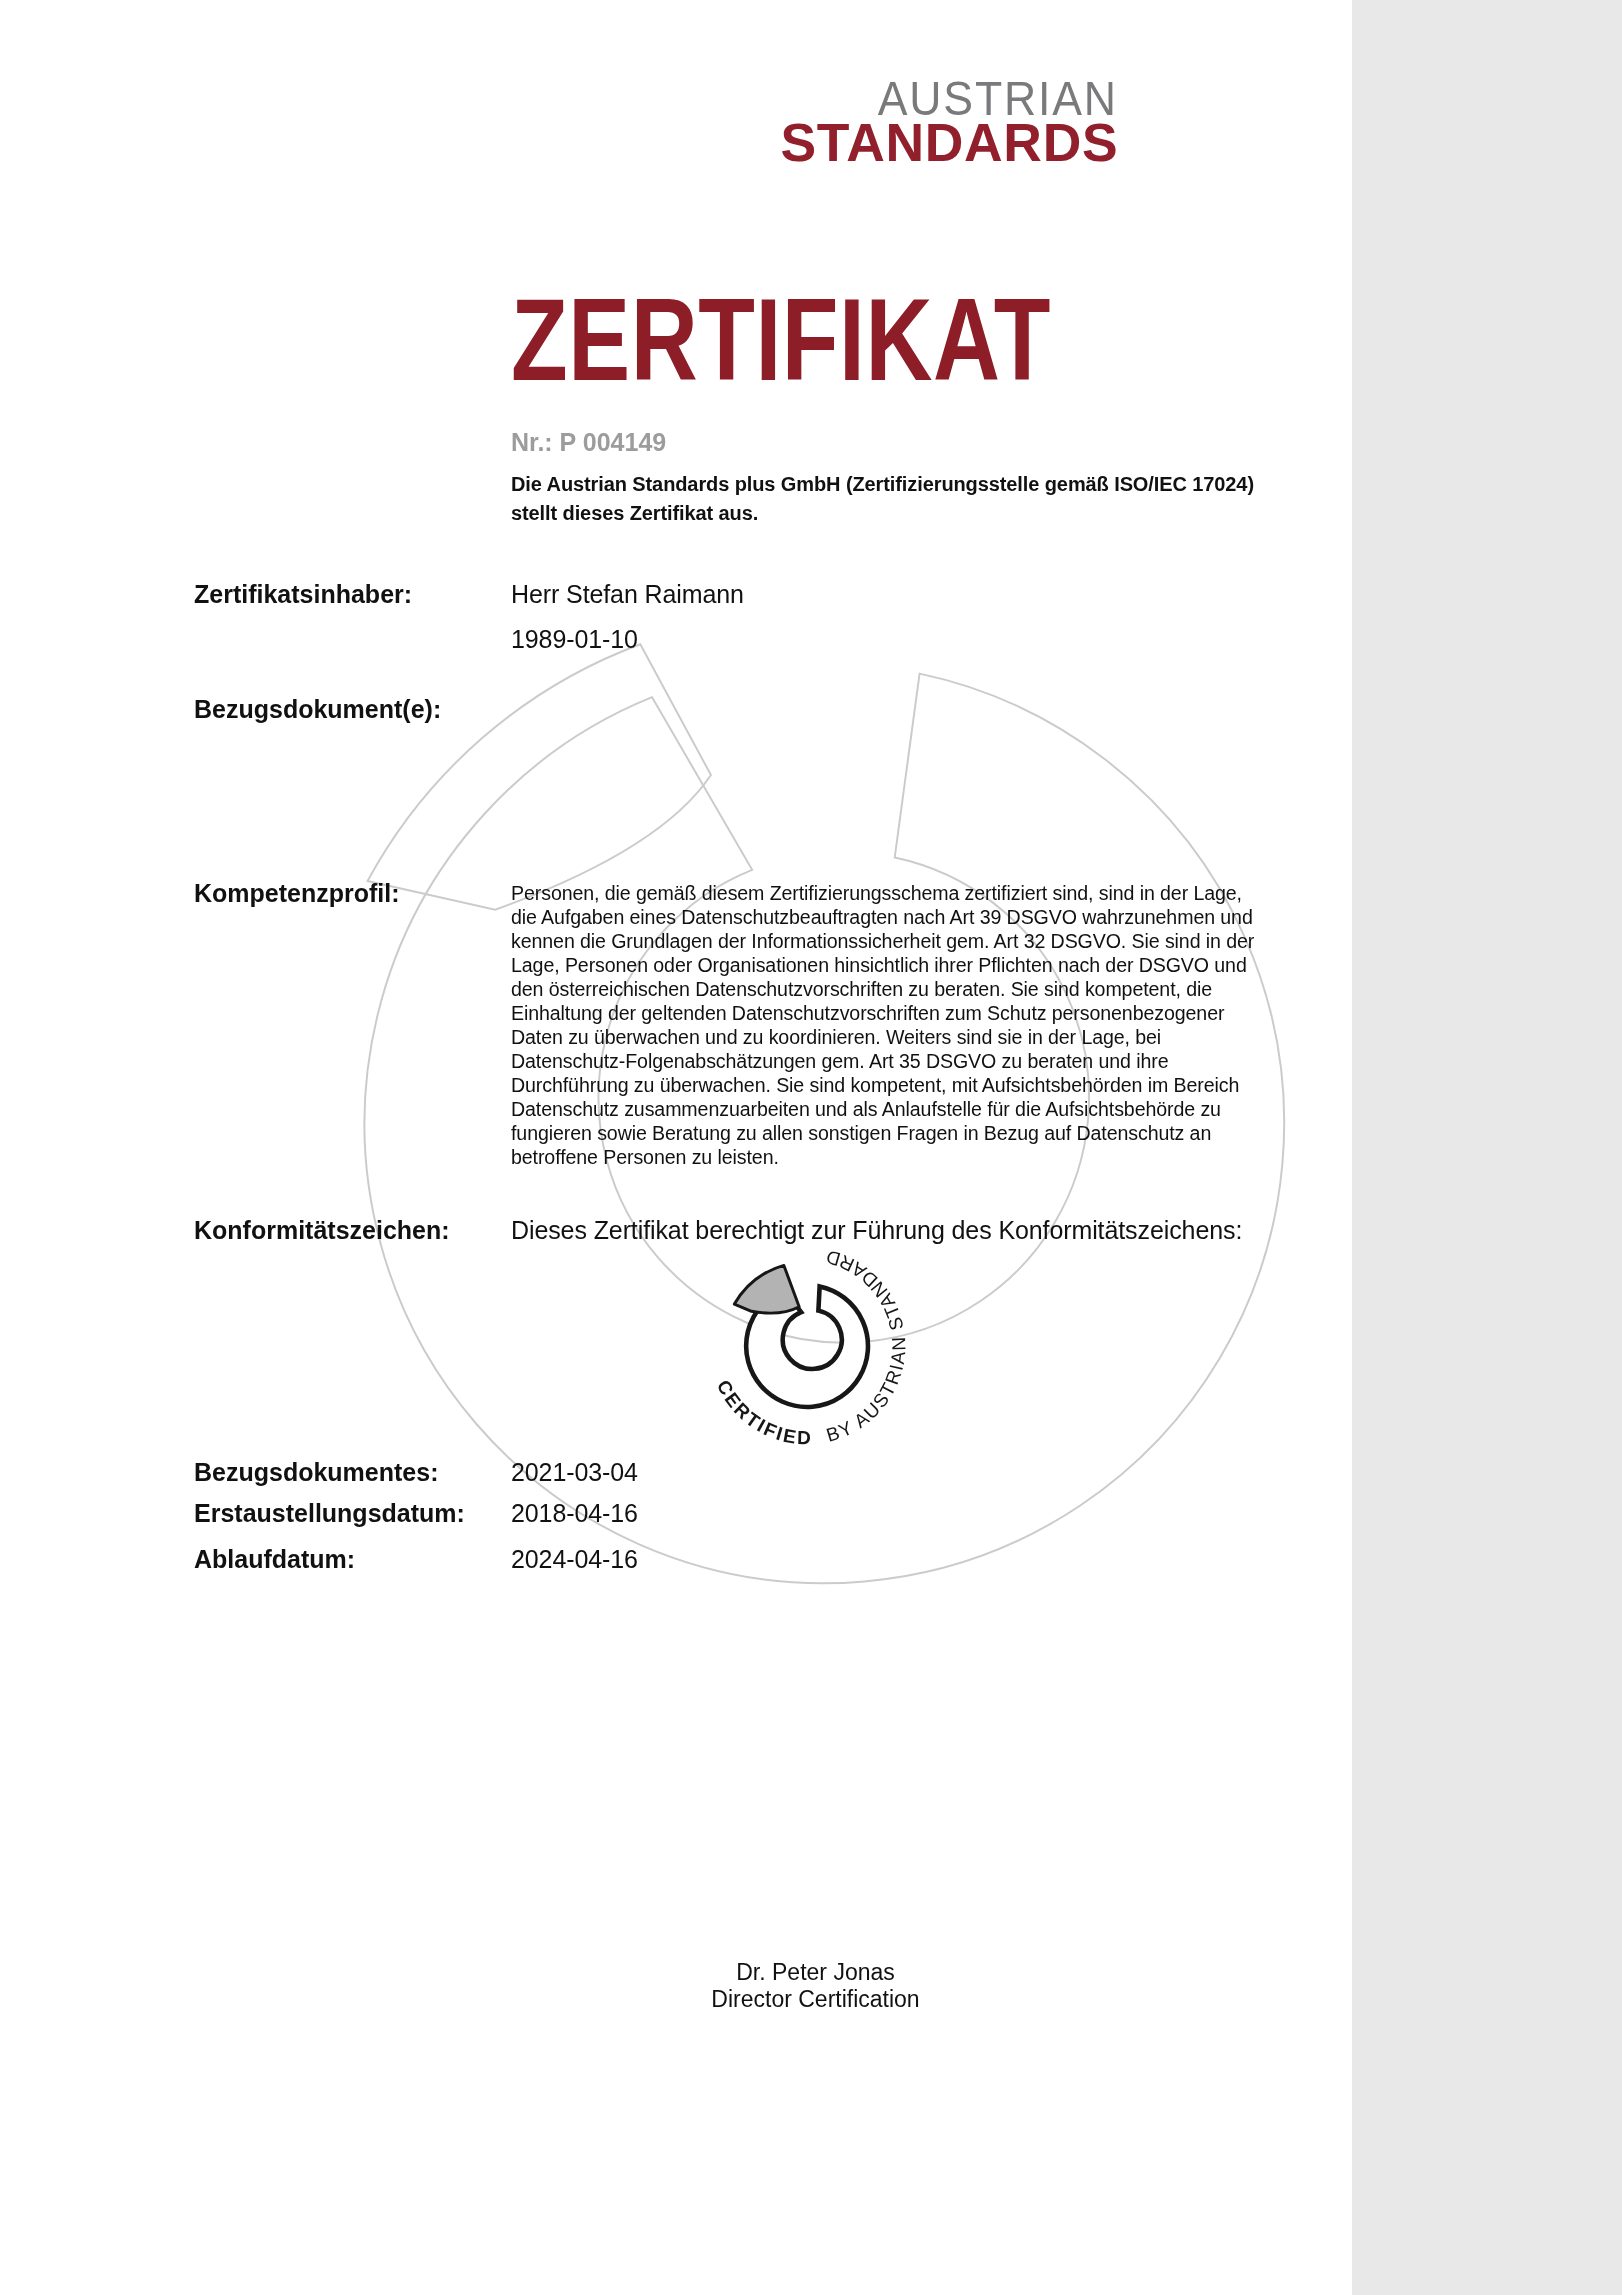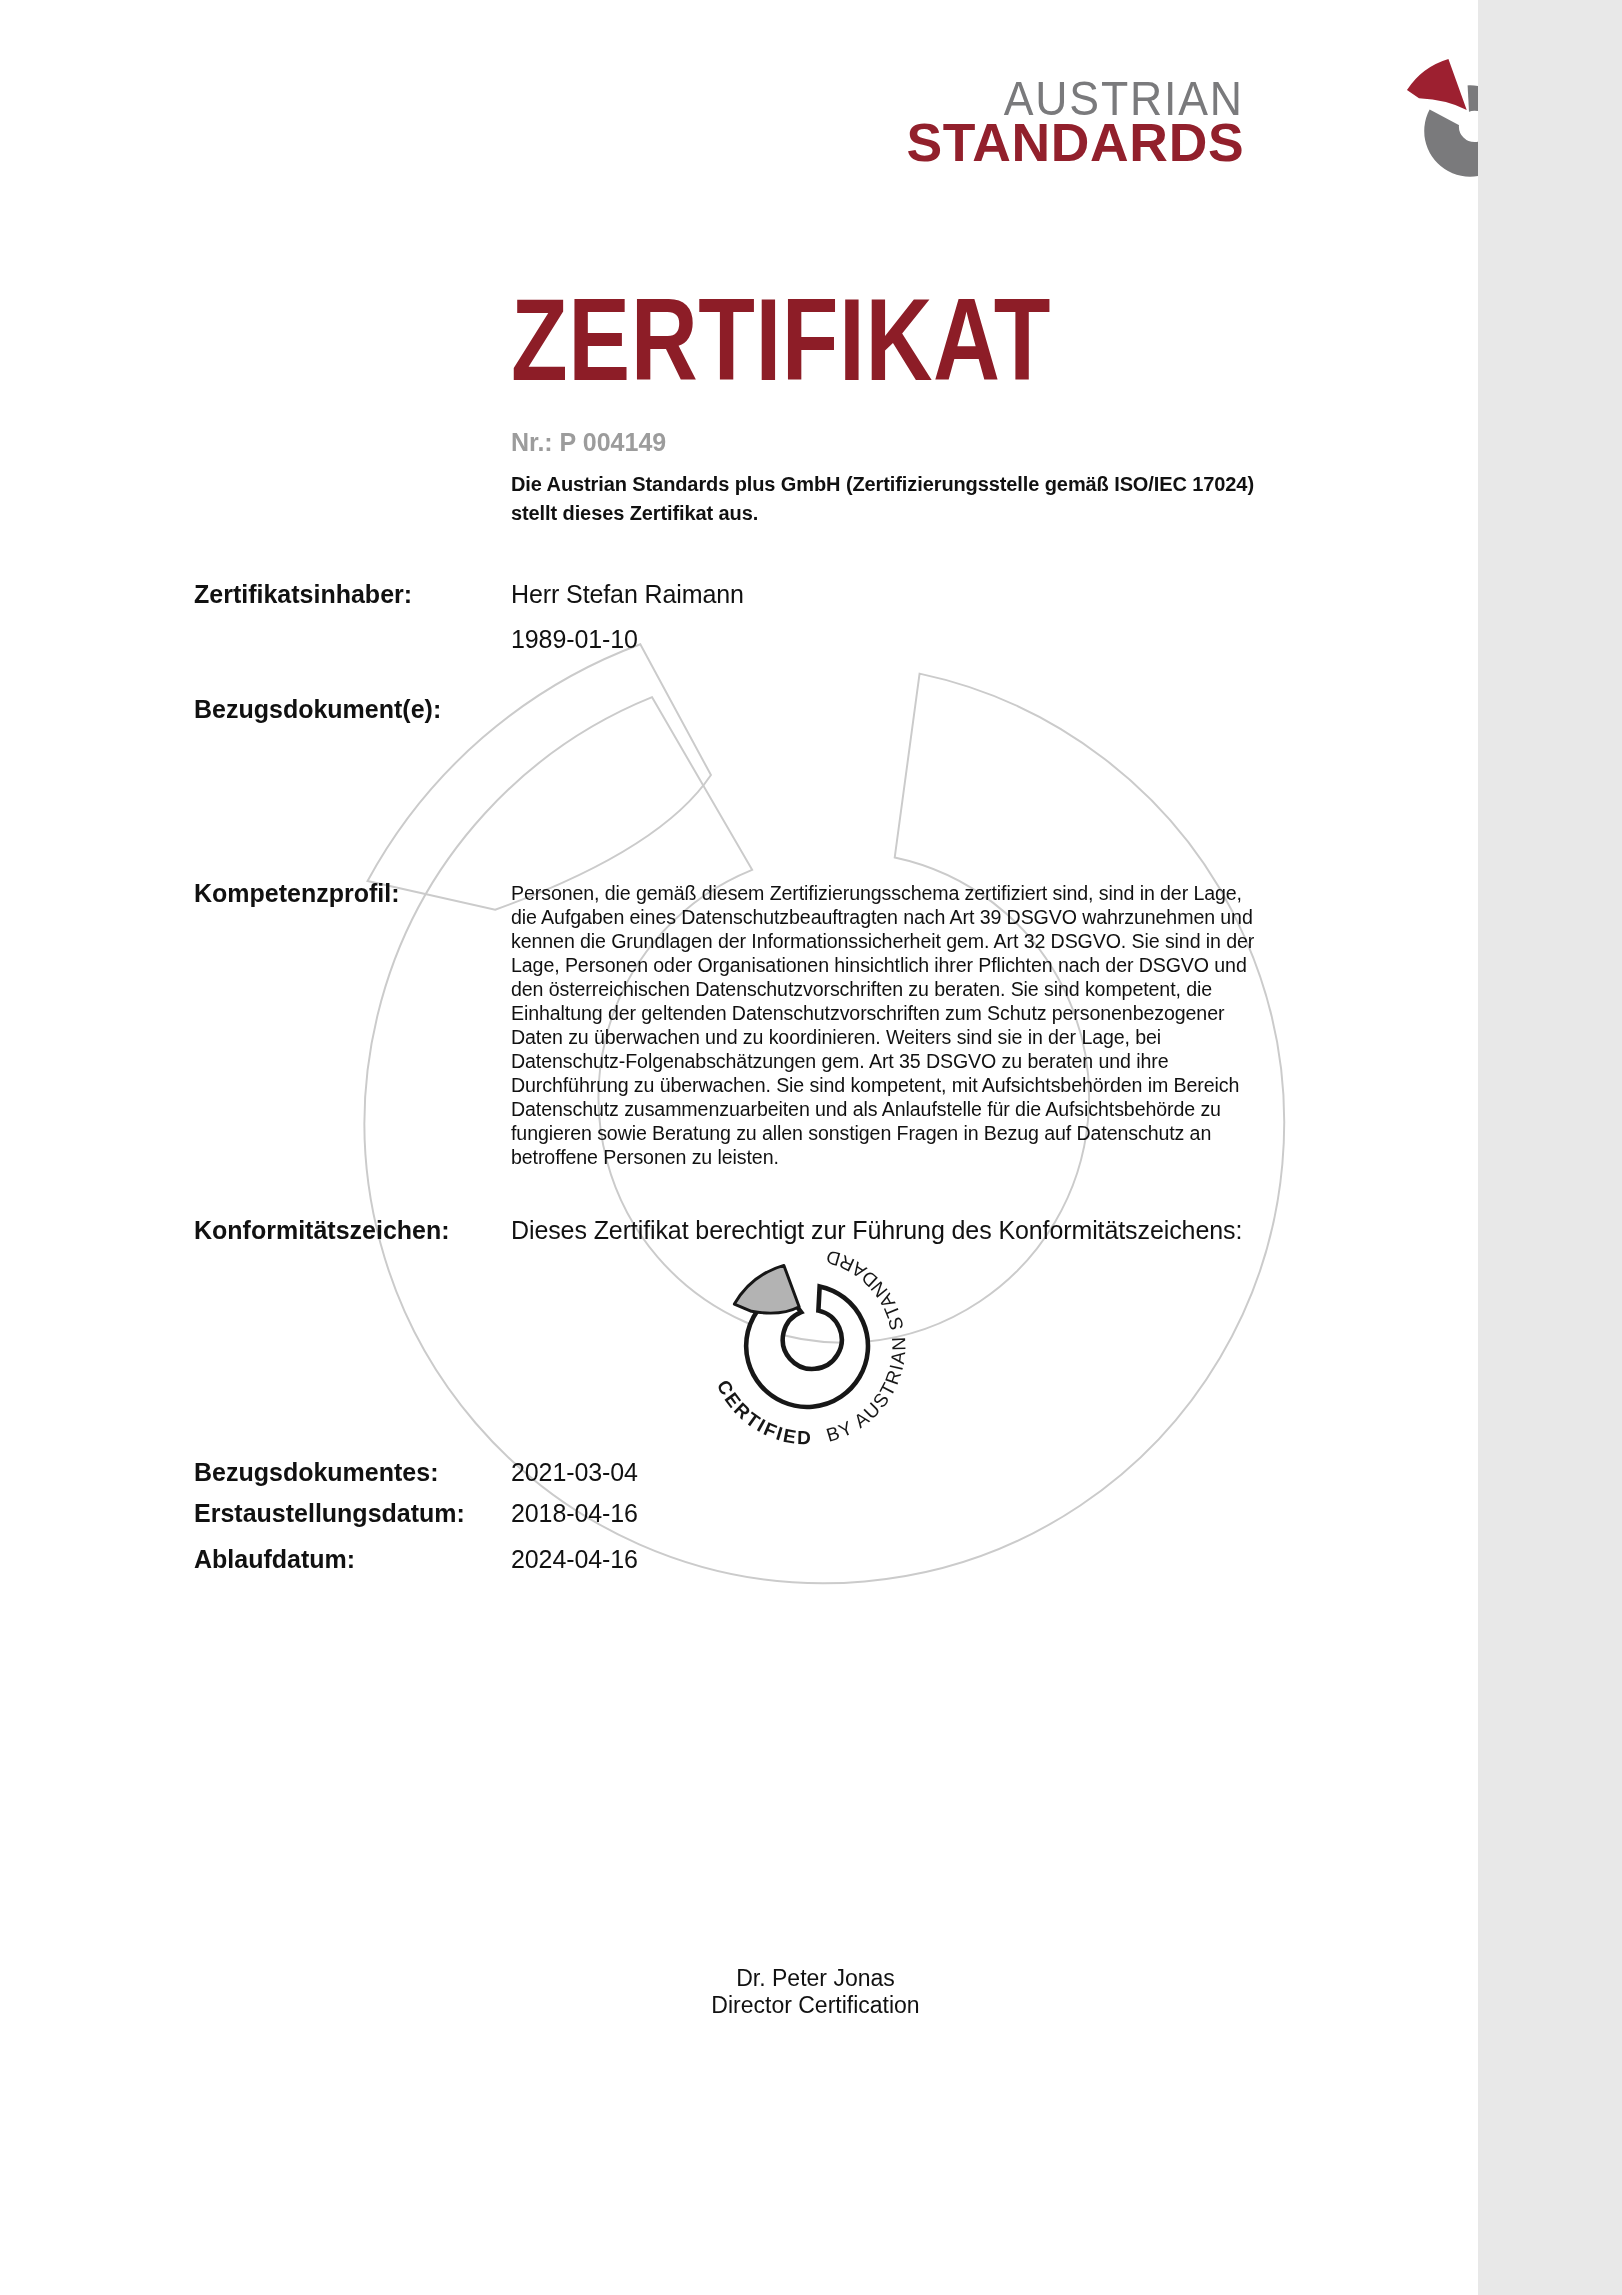--- a/index.html
+++ b/index.html
@@ -1,18 +1,18 @@
 <!DOCTYPE html>
 <html style="font-size:10.5px"><head>
 <meta charset="utf-8">
 <style>
   html,body{margin:0;padding:0;background:#e8e8e8;}
   .page{
     position:relative;
-    width:1478px;height:2295px;
+    width:1352px;height:2295px;
     background:#ffffff;
     overflow:hidden;
     font-family:"Liberation Sans","DejaVu Sans",sans-serif;
     color:#1a1a1a;
     -webkit-font-smoothing:antialiased;
   }
   .wm{position:absolute;left:0;top:0;}
   
   .brand-text{position:absolute;right:234px;top:0;text-align:right;}
   .brand-austrian{
@@ -58,21 +58,21 @@
   }
   .competence{
     position:absolute;left:511px;top:881px;
     font-size:19.6px;line-height:24px;letter-spacing:-0.1px;
     white-space:pre-line;color:#111;
   }
   .refblock{line-height:31px;}
   .refblock em{font-style:italic;}
   .sig{
     position:absolute;left:619px;width:393px;text-align:center;
-    font-size:23px;color:#111;white-space:nowrap;margin-top:6px;
+    font-size:23px;color:#111;white-space:nowrap;
   }
   .footer{
     position:absolute;left:194px;top:2140px;
     font-size:19.6px;line-height:23.6px;color:#a0a0a0;
     white-space:pre-line;letter-spacing:-0.1px;
   }
   .mark-svg{position:absolute;left:676px;top:1215px;}
   .brand-icon{position:absolute;left:1385px;top:46px;}
 </style>
 </head>

